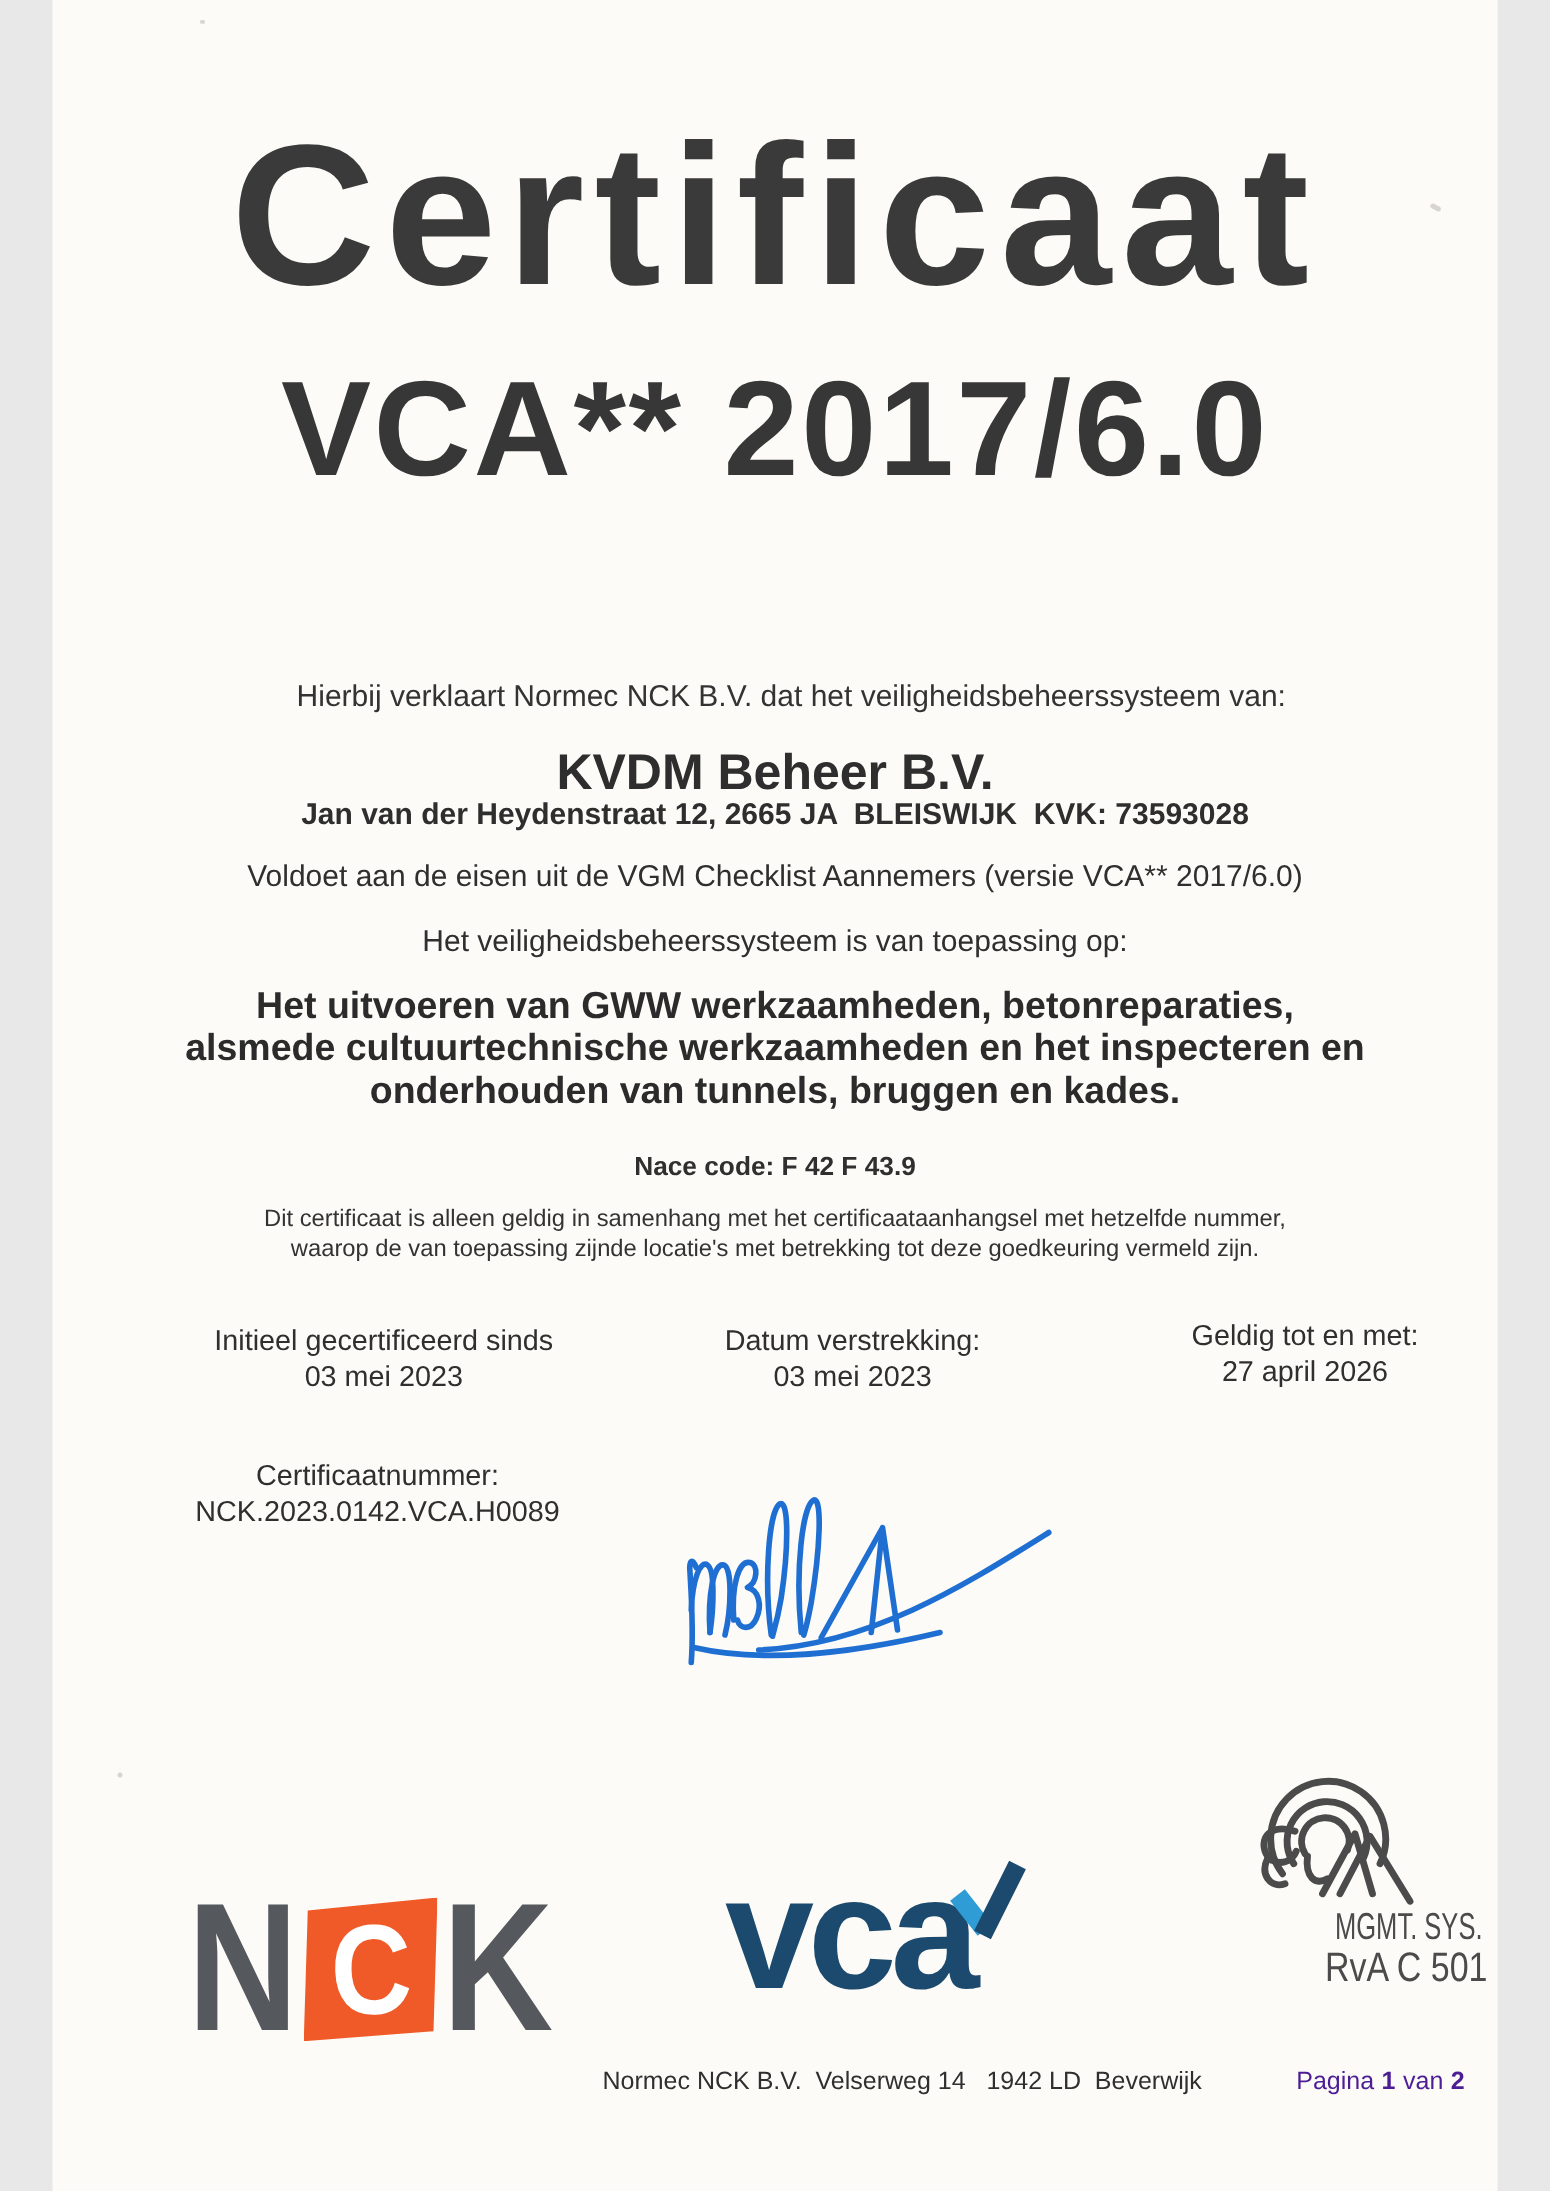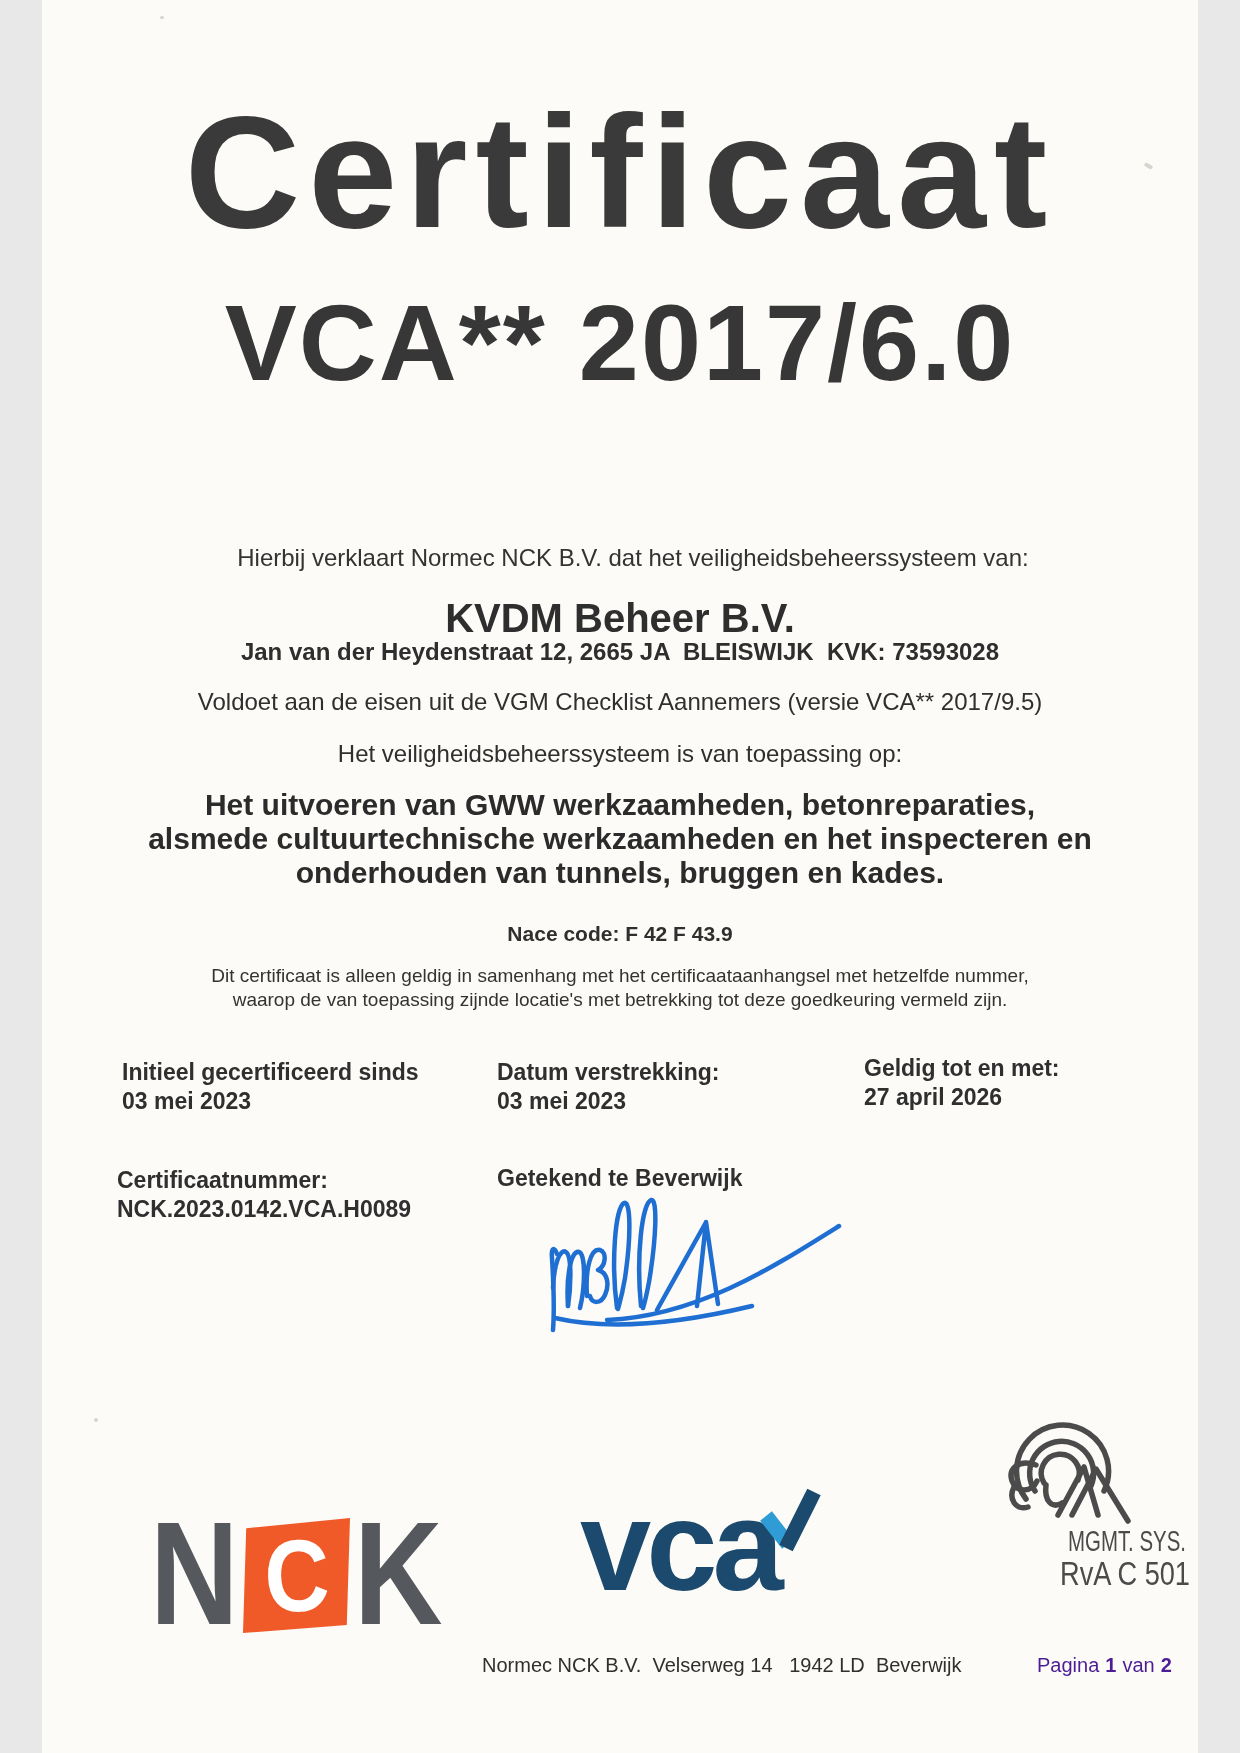--- a/index.html
+++ b/index.html
@@ -34,21 +34,21 @@
   }
   .intro-line { top: 544px; font-size: 24px; color: #333; padding-left: 26px; }
   .company-name { top: 596px; font-size: 40px; font-weight: bold; color: #2e2e2e; }
   .company-address { top: 638px; font-size: 24px; font-weight: bold; color: #2e2e2e; }
   .compliance-line { top: 688px; font-size: 24px; }
   .scope-intro { top: 740px; font-size: 24px; }
   .scope-text { top: 788px; font-size: 30px; font-weight: bold; line-height: 34px; color: #2b2b2b; }
   .nace-line { top: 922px; font-size: 21px; font-weight: bold; }
   .disclaimer { top: 964px; font-size: 19px; line-height: 24px; color: #333; }
 
-  .field-col { position: absolute; font-size: 23px; line-height: 29px; font-weight: bold; }
+  .field-col { position: absolute; text-align: center; font-size: 23px; line-height: 29px; }
   .col-initial { left: 80px;  width: 370px; top: 1058px; }
   .col-issued  { left: 455px; width: 370px; top: 1058px; }
   .col-valid   { left: 822px; width: 360px; top: 1054px; }
   .col-number  { left: 75px;  width: 370px; top: 1166px; }
   .col-signed  { left: 455px; width: 370px; top: 1164px; }
 
   .signature-svg { left: 505px; top: 1192px; }
 
   
   .normec-logo { left: 100px; top: 1452px; width: 310px; height: 200px; }
@@ -96,21 +96,21 @@
   <div class="artifact" style="left:1102px; top:164px; width:9px; height:4px; transform:rotate(28deg);"></div>
   <div class="artifact" style="left:118px; top:16px; width:4px; height:3px;"></div>
   <div class="artifact" style="left:52px; top:1418px; width:4px; height:4px;"></div>
 
   <div class="abs center doc-title">Certificaat</div>
   <div class="abs center doc-subtitle">VCA** 2017/6.0</div>
 
   <div class="abs center intro-line">Hierbij verklaart Normec NCK B.V. dat het veiligheidsbeheerssysteem van:</div>
   <div class="abs center company-name">KVDM Beheer B.V.</div>
   <div class="abs center company-address keep-space">Jan van der Heydenstraat 12, 2665 JA  BLEISWIJK  KVK: 73593028</div>
-  <div class="abs center compliance-line">Voldoet aan de eisen uit de VGM Checklist Aannemers (versie VCA** 2017/9.5)</div>
+  <div class="abs center compliance-line">Voldoet aan de eisen uit de VGM Checklist Aannemers (versie VCA** 2017/6.0)</div>
   <div class="abs center scope-intro">Het veiligheidsbeheerssysteem is van toepassing op:</div>
 
   <div class="abs center scope-text">
     <div>Het uitvoeren van GWW werkzaamheden, betonreparaties,</div>
     <div>alsmede cultuurtechnische werkzaamheden en het inspecteren en</div>
     <div>onderhouden van tunnels, bruggen en kades.</div>
   </div>
 
   <div class="abs center nace-line">Nace code: F 42 F 43.9</div>
 
@@ -129,21 +129,20 @@
   </div>
   <div class="field-col col-valid">
     <div>Geldig tot en met:</div>
     <div>27 april 2026</div>
   </div>
 
   <div class="field-col col-number">
     <div>Certificaatnummer:</div>
     <div>NCK.2023.0142.VCA.H0089</div>
   </div>
-  <div class="field-col col-signed">Getekend te Beverwijk</div>
 
   <svg class="abs signature-svg" width="300" height="145" viewBox="0 0 300 145">
     <g fill="none" stroke="#1f6fd2" stroke-width="4.5" stroke-linecap="round" stroke-linejoin="round">
       <path d="M10,62 C7,54 4,56 5,66 C6,84 8,112 6,138"></path>
       <path d="M6,96 C7,72 13,56 19,60 C25,64 24,94 21,114"></path>
       <path d="M21,114 C19,84 24,58 32,60 C39,62 38,96 33,116"></path>
       <path d="M40,104 C38,76 44,56 53,58 C60,60 59,74 51,78 C60,80 63,92 58,103 C54,112 45,112 43,104"></path>
       <path d="M70,116 C64,72 68,16 77,11 C84,8 84,46 78,86 C75,104 72,113 71,117"></path>
       <path d="M94,114 C89,64 95,12 104,8 C111,6 109,48 102,90 C99,106 97,113 96,116"></path>
       <path d="M150,114 L159,30 L171,112"></path>

